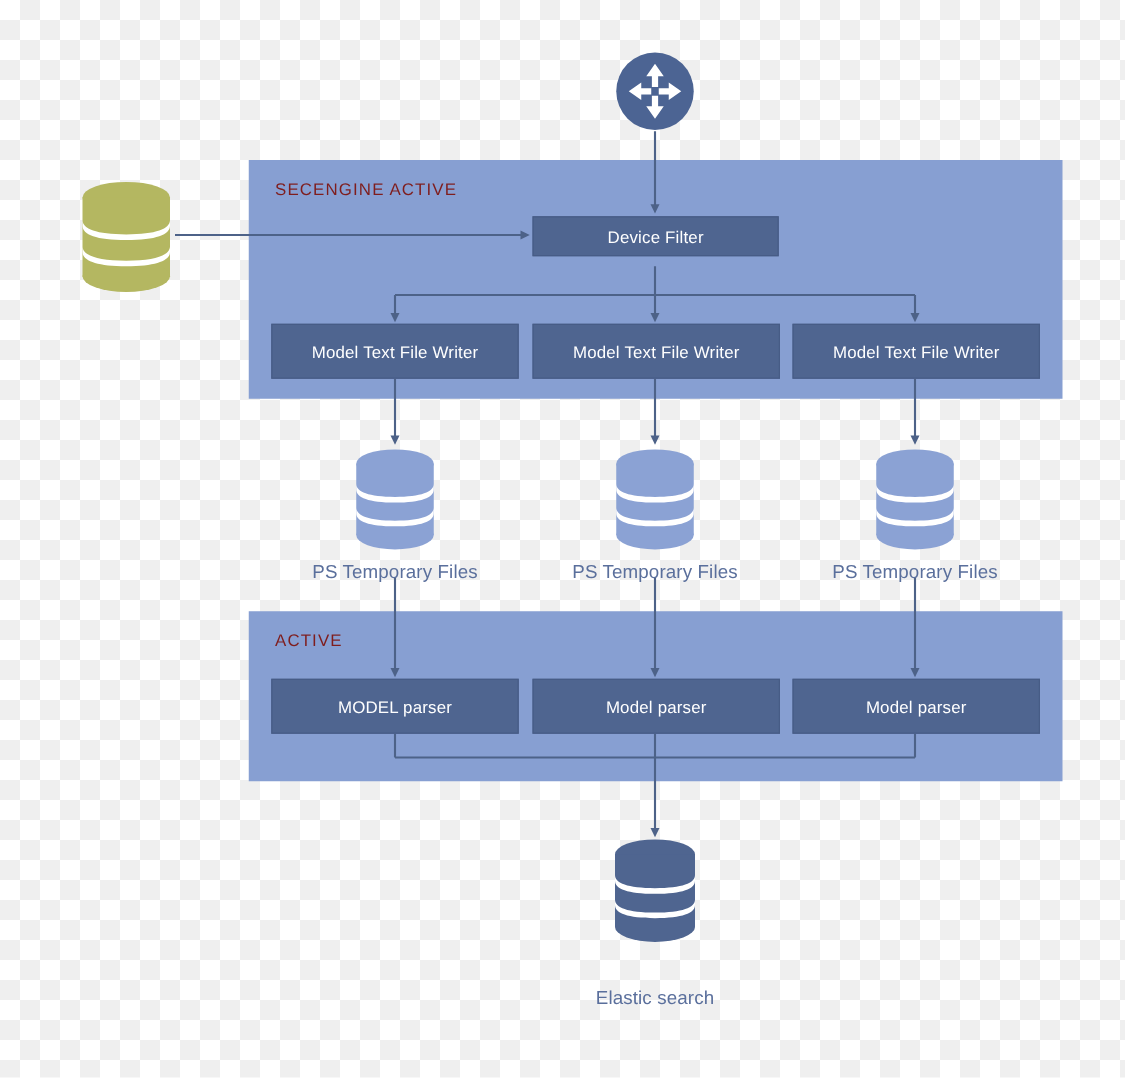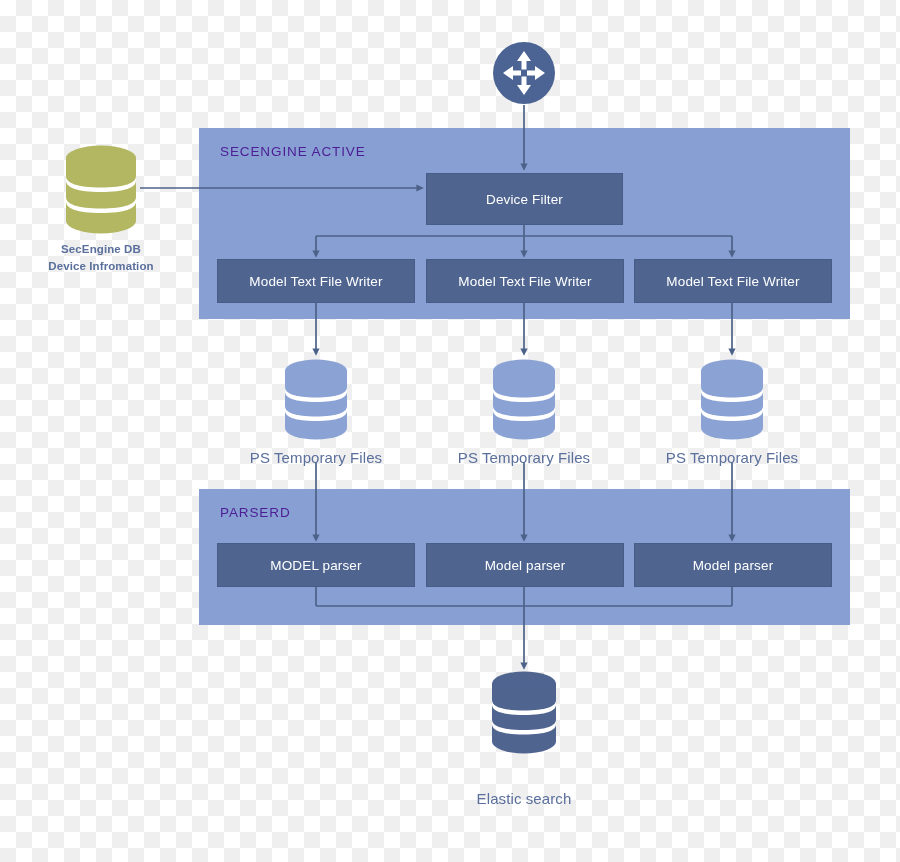--- a/index.html
+++ b/index.html
@@ -30,21 +30,21 @@
 
   
   .panel {
     position: absolute;
     background: #879fd2;
   }
   .panel-title {
     position: absolute;
     left: 21px;
     top: 16px;
-    color: #4c1d95;
+    color: #7f1d1d;
     font-size: 13.5px;
     letter-spacing: 0.9px;
     white-space: nowrap;
   }
 
   
   .node-box {
     position: absolute;
     background: #4f6590;
     border: 1px solid #475c86;
@@ -94,21 +94,21 @@
 </head>
 <body>
 
 <div id="canvas">
 
   <div class="panel" style="left:199px; top:128px; width:651px; height:191px;">
     <div class="panel-title">SECENGINE ACTIVE</div>
   </div>
 
   <div class="panel" style="left:199px; top:489px; width:651px; height:136px;">
-    <div class="panel-title">PARSERD</div>
+    <div class="panel-title">ACTIVE</div>
   </div>
 
   <svg id="wires" viewBox="0 0 900 862" width="900" height="862">
     <defs>
       <marker id="arrowhead" markerWidth="9" markerHeight="9" refX="4.2" refY="4.4" orient="auto" markerUnits="userSpaceOnUse">
         <path d="M0.6,0.8 L8.0,4.4 L0.6,8.0 Z" fill="#4d6288"></path>
       </marker>
     </defs>
     <g stroke="#4d6288" stroke-width="1.7" fill="none">
 
@@ -156,26 +156,22 @@
 
   <div class="cyl" style="left:63px; top:144px; width:76px; height:92px;">
     <svg width="76" height="92" viewBox="0 0 76 92">
       <ellipse cx="38" cy="14" rx="35" ry="12.5" fill="#b4b761"></ellipse>
       <rect x="3" y="14" width="70" height="63" fill="#b4b761"></rect>
       <ellipse cx="38" cy="77" rx="35" ry="12.5" fill="#b4b761"></ellipse>
       <path d="M3,32 C3,39 14,43.5 38,43.5 C62,43.5 73,39 73,32 L73,36.5 C73,43.5 62,48 38,48 C14,48 3,43.5 3,36.5 Z" fill="#ffffff"></path>
       <path d="M3,53 C3,60 14,64.5 38,64.5 C62,64.5 73,60 73,53 L73,57.5 C73,64.5 62,69 38,69 C14,69 3,64.5 3,57.5 Z" fill="#ffffff"></path>
     </svg>
   </div>
-  <div class="cyl-caption two-line strong" style="left:26px; top:241px; width:150px;">
-    <div>SecEngine DB</div>
-    <div>Device Infromation</div>
-  </div>
-
-  <div class="node-box" style="left:426px; top:173px; width:197px; height:52px;">
+
+  <div class="node-box" style="left:426px; top:173px; width:197px; height:32px;">
     <span>Device Filter</span>
   </div>
 
   <div class="node-box" style="left:217px; top:259px; width:198px; height:44px;">
     <span>Model Text File Writer</span>
   </div>
   <div class="node-box" style="left:426px; top:259px; width:198px; height:44px;">
     <span>Model Text File Writer</span>
   </div>
   <div class="node-box" style="left:634px; top:259px; width:198px; height:44px;">

